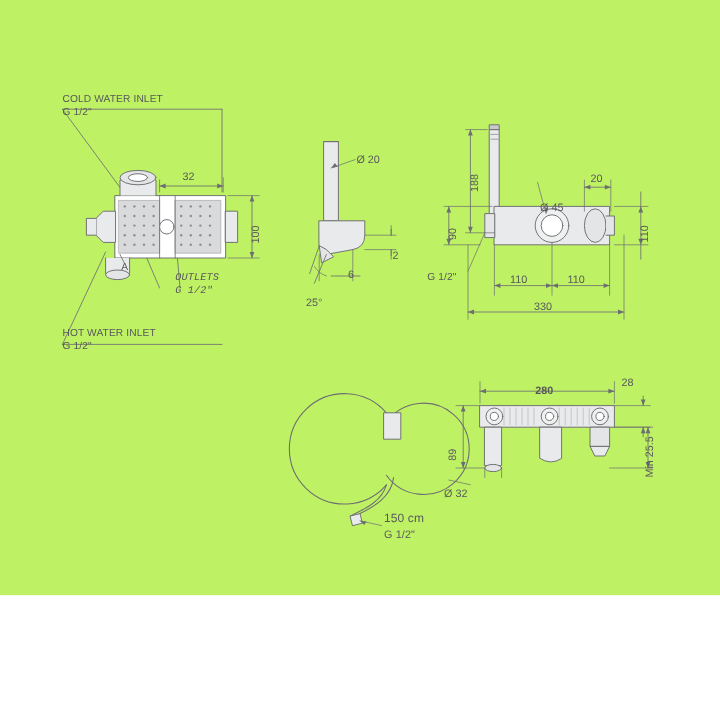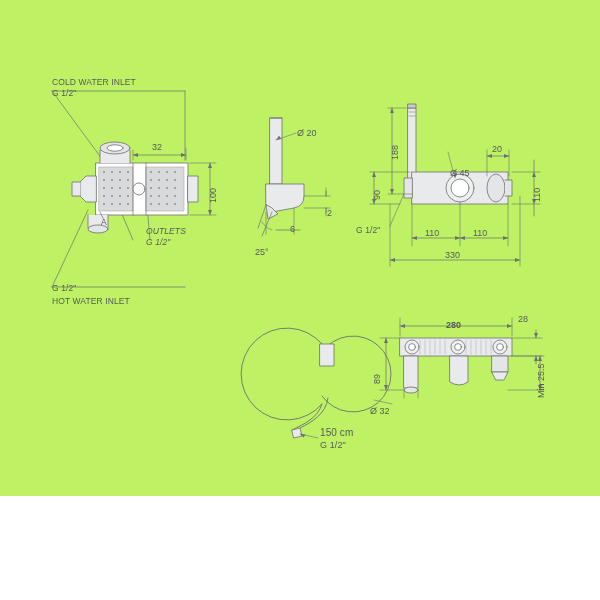--- a/index.html
+++ b/index.html
@@ -30,20 +30,21 @@
   .lbl {
     position: absolute;
     font-size: 8.5px;
     line-height: 1.15;
     color: #58595b;
     white-space: pre;
     letter-spacing: 0.1px;
   }
   .lbl.italic {
     font-style: italic;
+    font-family: Liberation Mono, monospace;
   }
   .dim {
     position: absolute;
     font-size: 9px;
     color: #58595b;
     white-space: pre;
   }
   .dim.rot90 {
     transform: rotate(-90deg);
     transform-origin: left top;
@@ -285,21 +286,21 @@
 
         <path d="M404 390 L404 398 M418 390 L418 398" stroke-width="0.6"></path>
       </g>
 
     </g>
   </svg>
 
   <div class="lbl" style="left:52px; top:78px;">COLD WATER INLET</div>
   <div class="lbl" style="left:52px; top:89px;">G 1/2"</div>
 
-  <div class="lbl" style="left:52px; top:273px;margin-top:24px;">HOT WATER INLET</div>
+  <div class="lbl" style="left:52px; top:273px;">HOT WATER INLET</div>
   <div class="lbl" style="left:52px; top:284px;">G 1/2"</div>
 
   <div class="lbl italic" style="left:146px; top:227px;">OUTLETS</div>
   <div class="lbl italic" style="left:146px; top:238px;">G 1/2"</div>
 
   <div class="lbl" style="left:101px; top:218px;">A</div>
 
   <div class="dim" style="left:152px; top:142px;">32</div>
   <div class="dim rot90" style="left:208px; top:203px;">100</div>
 

